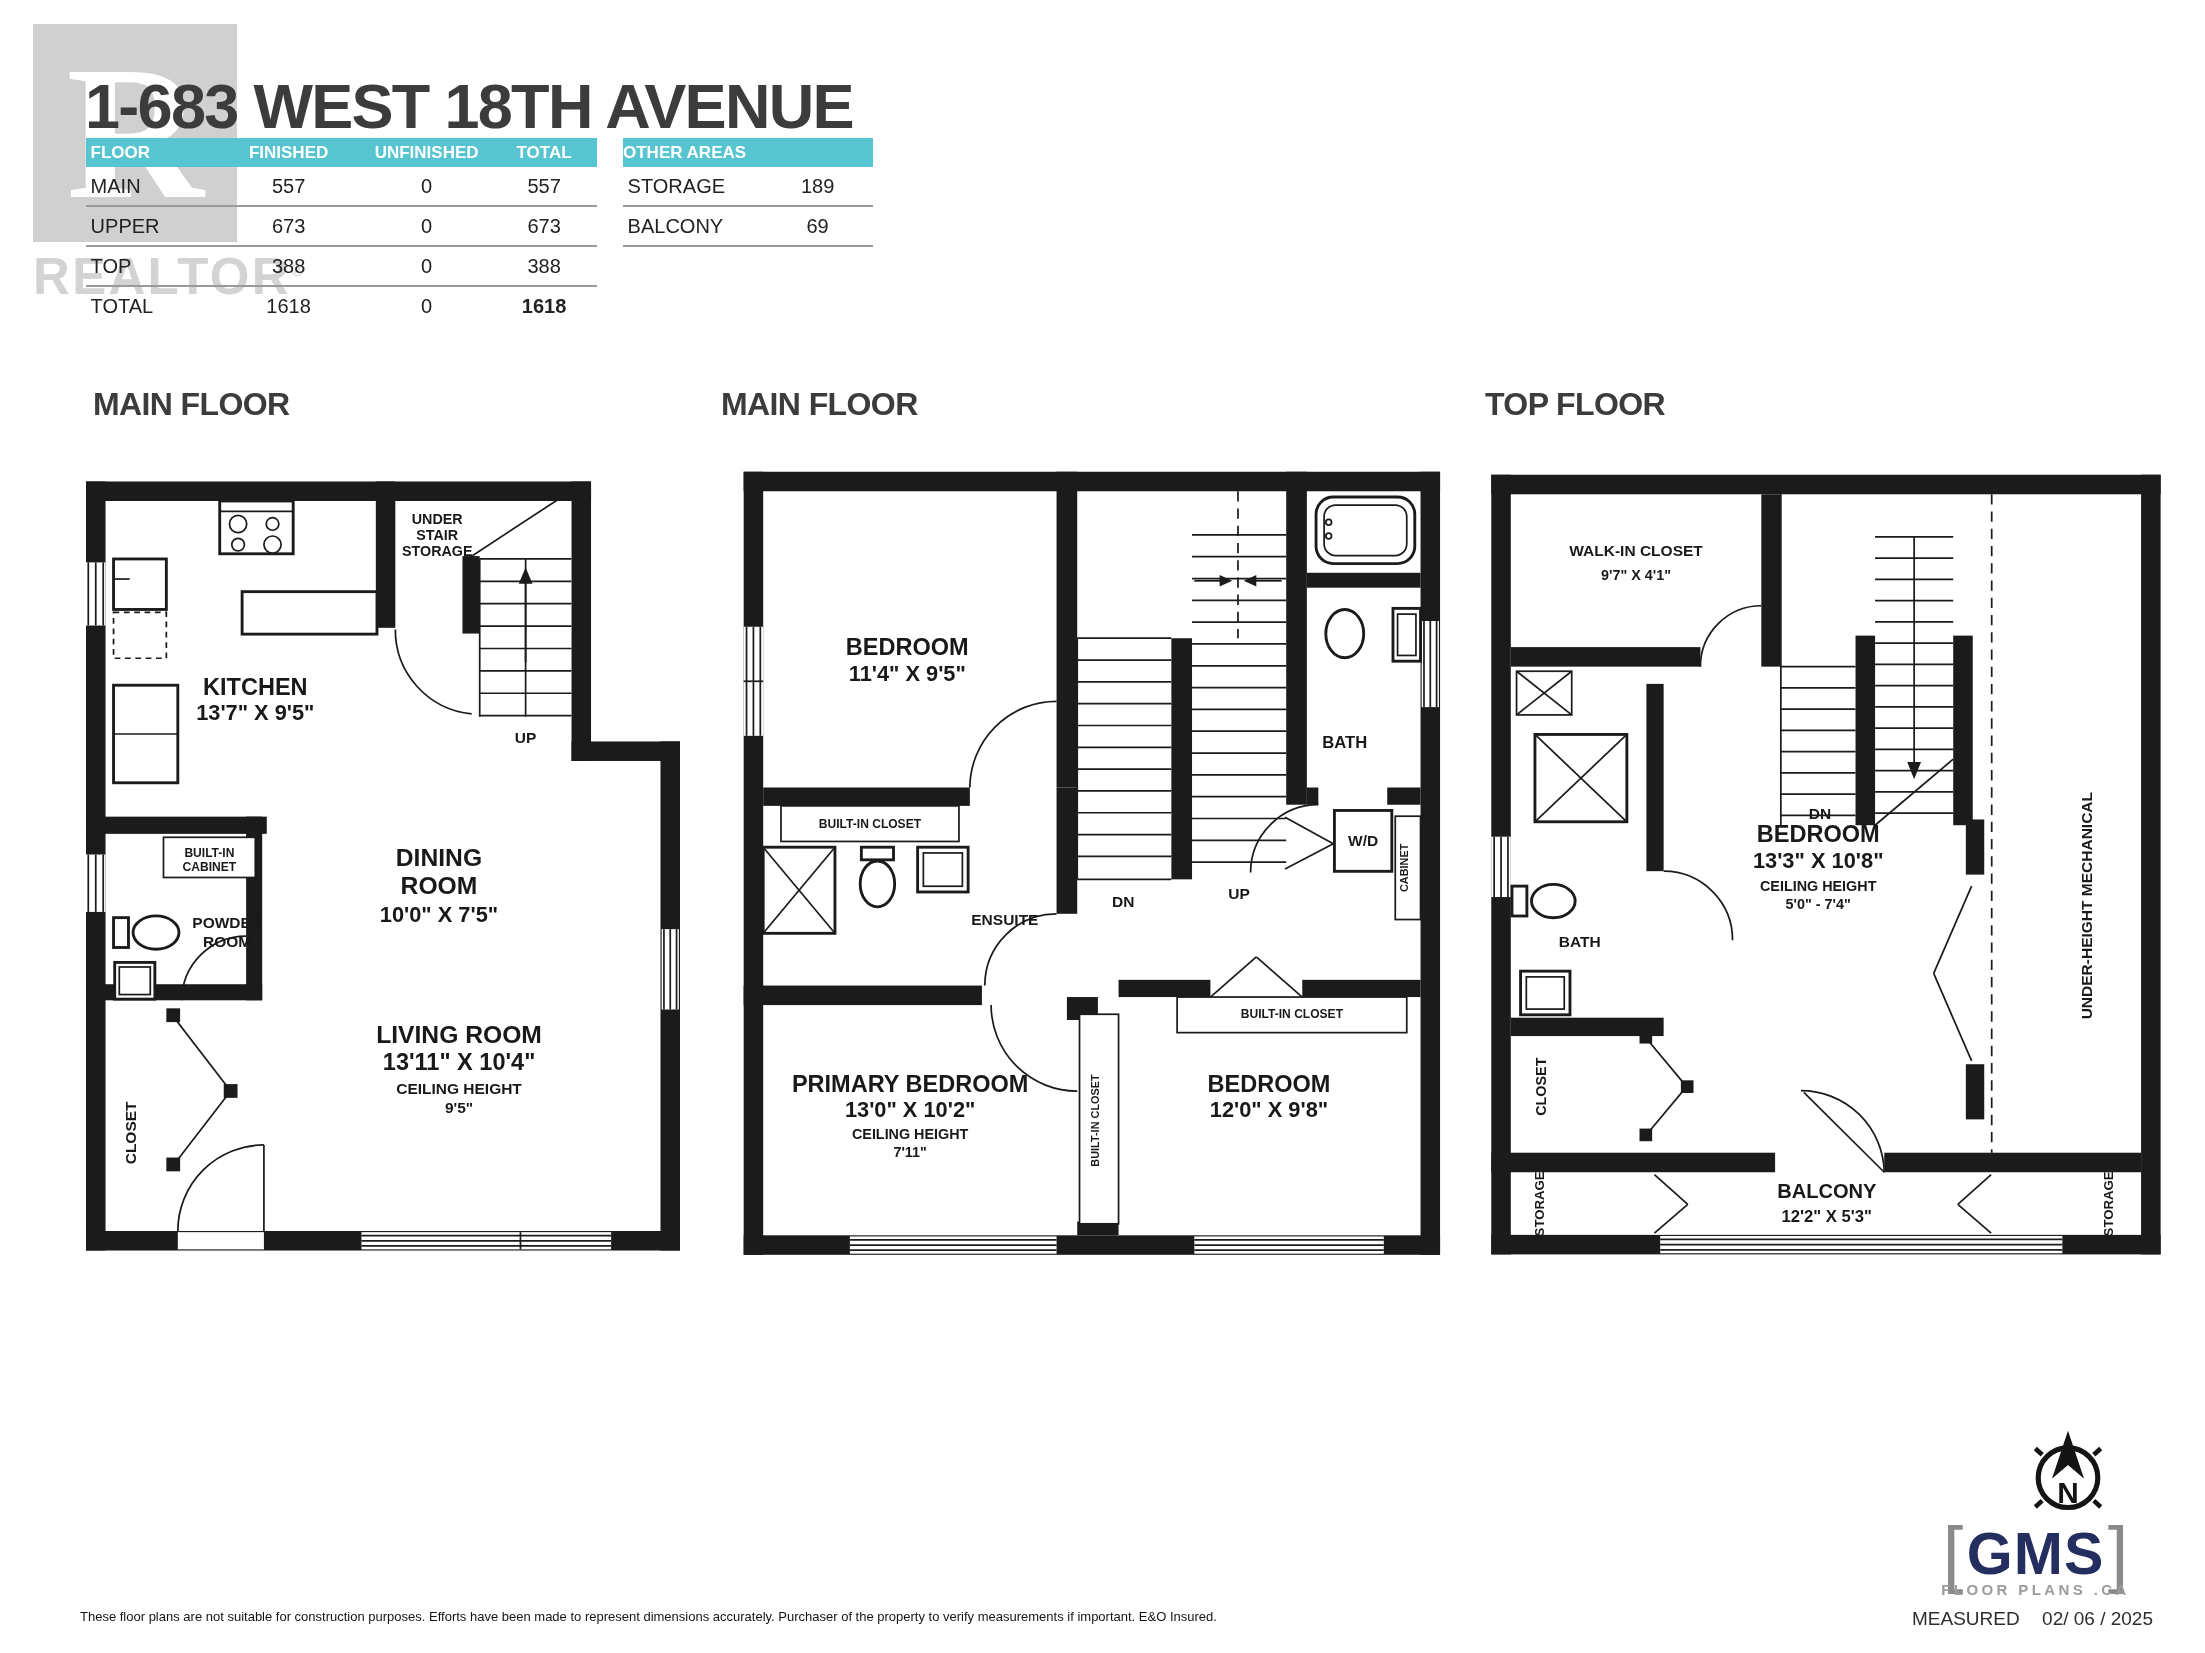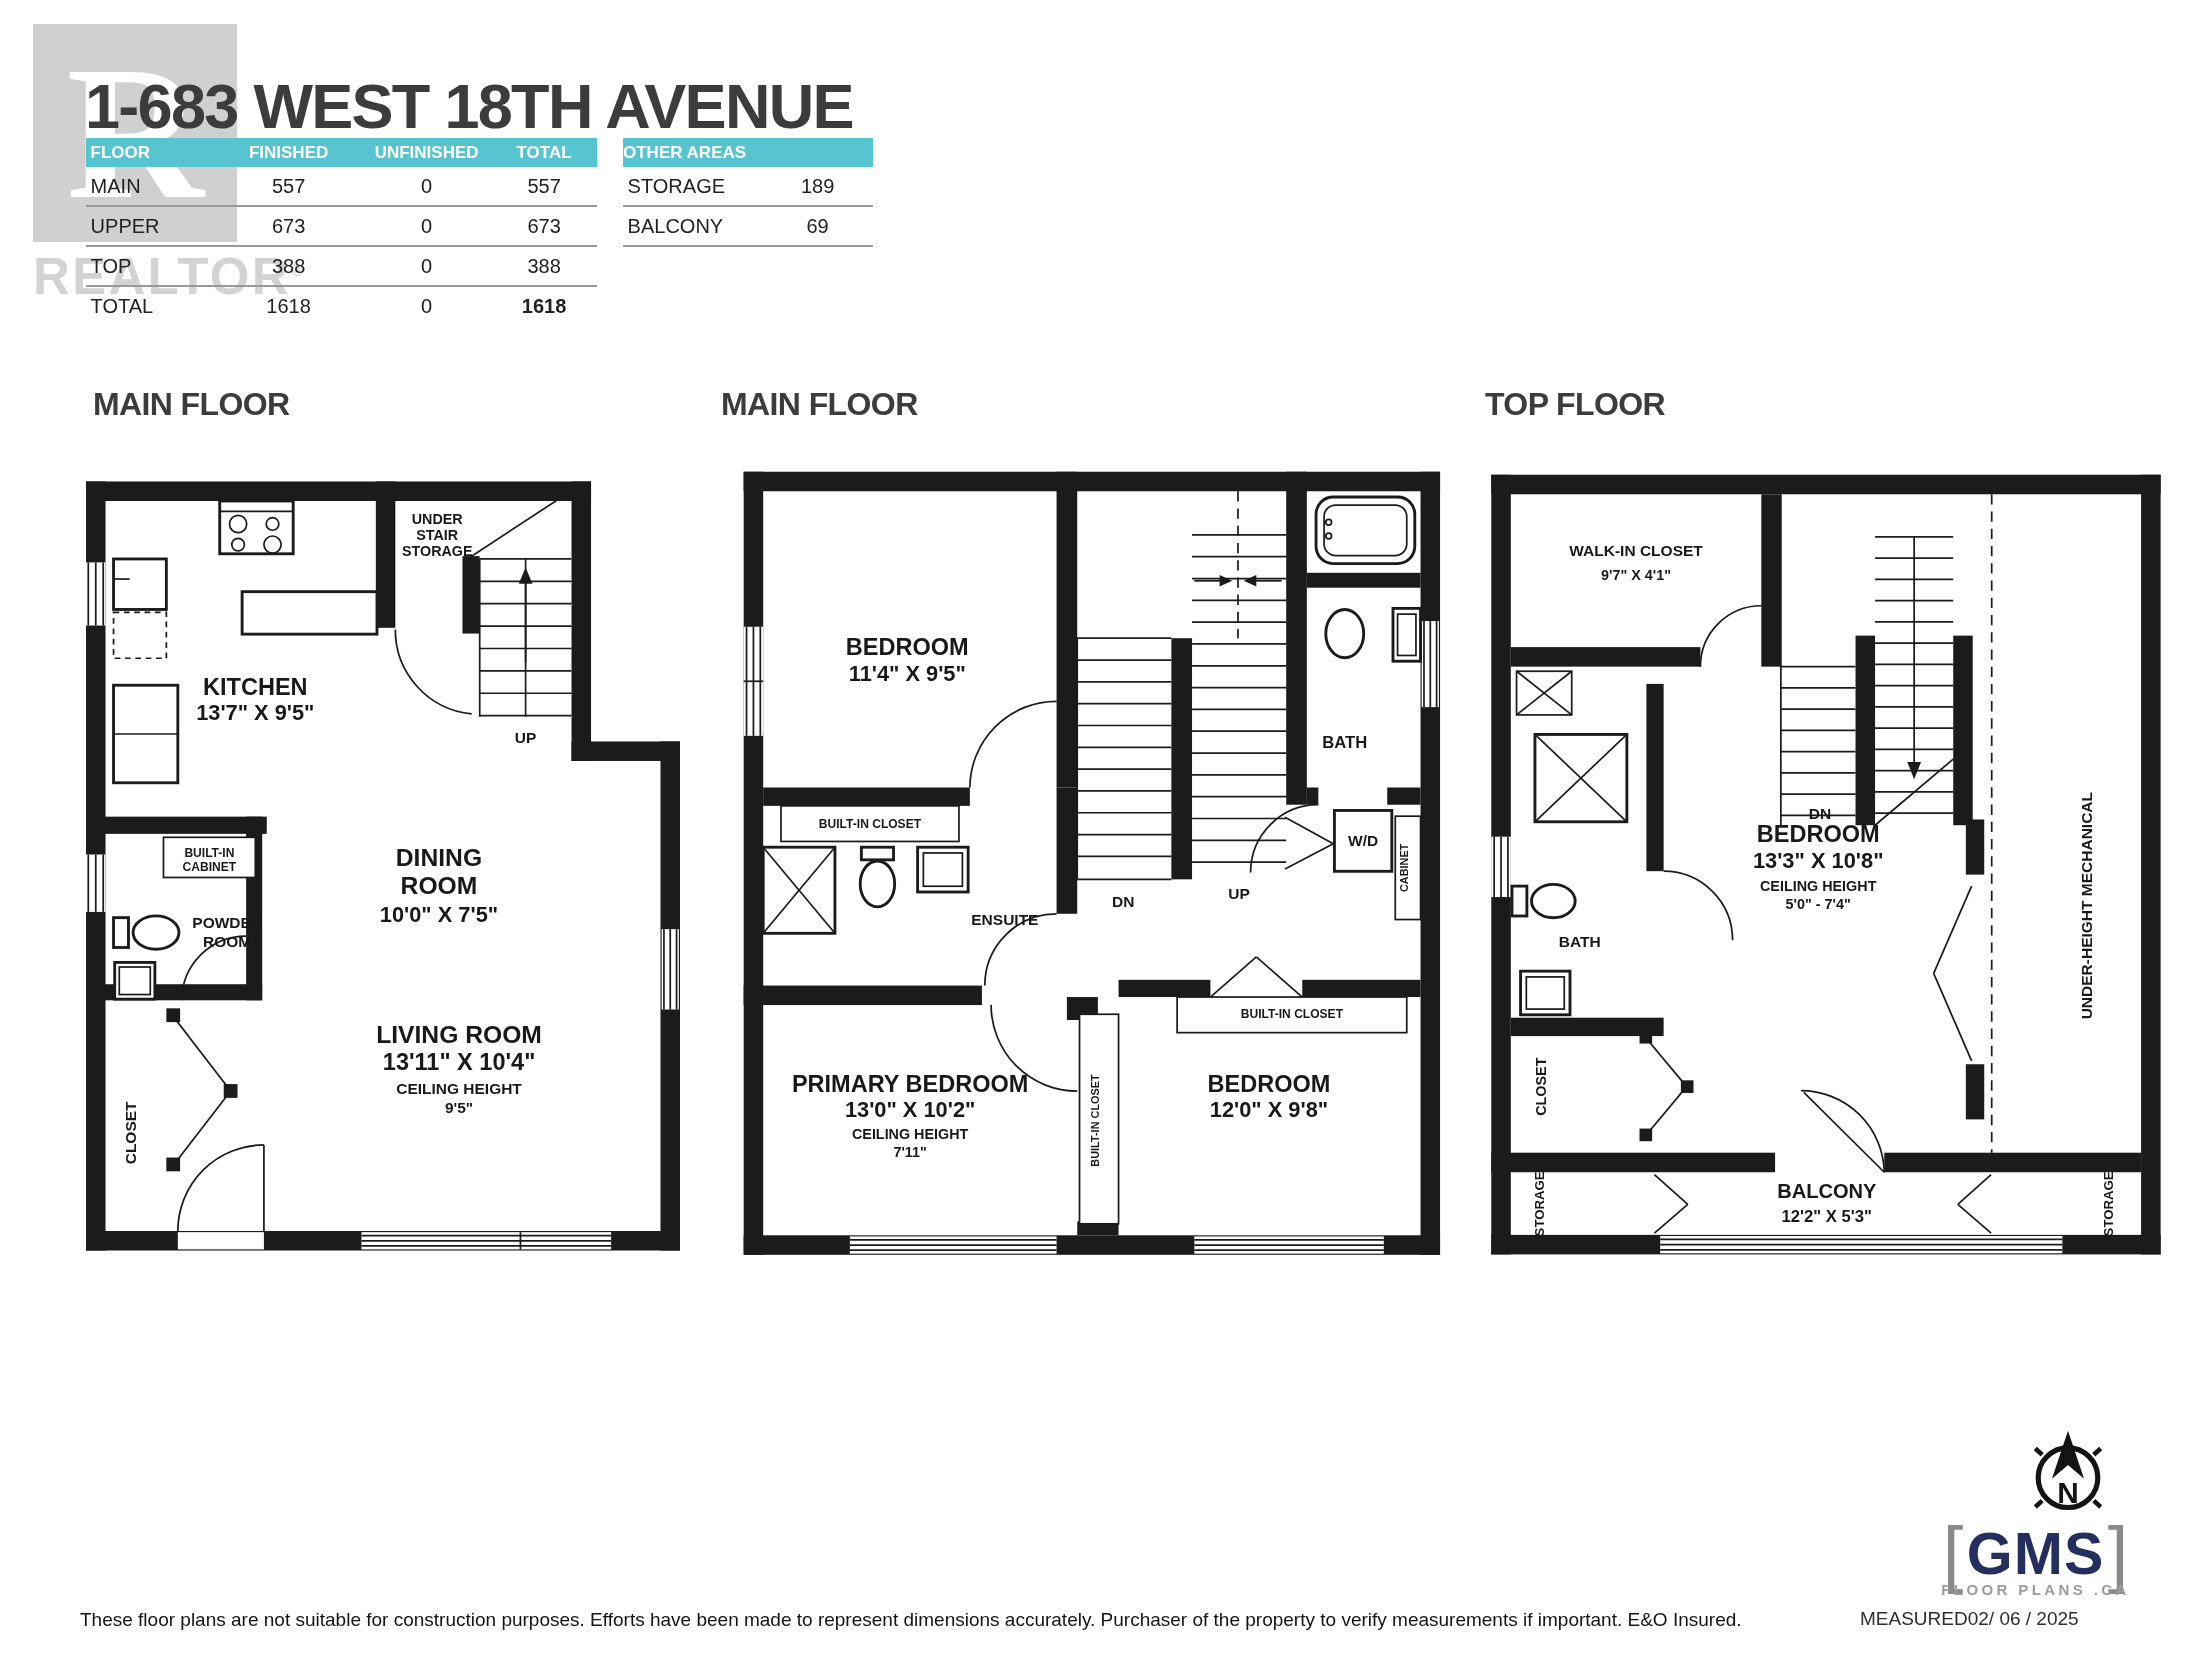--- a/index.html
+++ b/index.html
@@ -39,22 +39,22 @@
   .fx{fill:#fff;stroke:var(--wall);stroke-width:5;}
   .fxt{fill:#fff;stroke:var(--wall);stroke-width:3;}
   .win{fill:#fff;}
   .dsh{stroke-dasharray:18 12;}
   .arrow{fill:var(--wall);}
   svg text{font-family:"Liberation Sans",sans-serif;font-weight:bold;fill:#191919;text-anchor:middle;}
   .t42{font-size:43px;} .t40{font-size:41px;} .t38{font-size:38px;} .t34{font-size:35px;}
   .t28{font-size:29px;} .t26{font-size:27px;} .t24{font-size:25px;} .t22{font-size:23px;}
   .t20{font-size:21px;} .t18{font-size:19px;}
   
-  .disclaimer{position:absolute;left:80px;top:1609px;font-size:19px;color:#141414;white-space:nowrap;}
-  .measured{position:absolute;left:1860px;top:1608px;width:241px;display:flex;
+  .disclaimer{position:absolute;left:80px;top:1609px;font-size:13px;color:#141414;white-space:nowrap;}
+  .measured{position:absolute;left:1912px;top:1608px;width:241px;display:flex;justify-content:space-between;
             font-size:19px;color:#2e2e2e;}
   .gms{position:absolute;left:1912px;top:1517px;width:247px;text-align:center;line-height:1;}
   .gms .lockup{display:flex;align-items:center;justify-content:center;}
   .gms .br{font-size:74px;font-weight:200;color:#8a8a8a;}
   .gms .nm{font-size:59px;font-weight:bold;color:var(--logo-navy);letter-spacing:1.1px;padding:0 3.4px;}
   .gms .tag{margin-top:-9.2px;font-size:15px;color:var(--logo-gray);letter-spacing:3.4px;font-weight:bold;}
   .compass{position:absolute;left:2025px;top:1427px;}
 </style>
 </head>
 <body>

